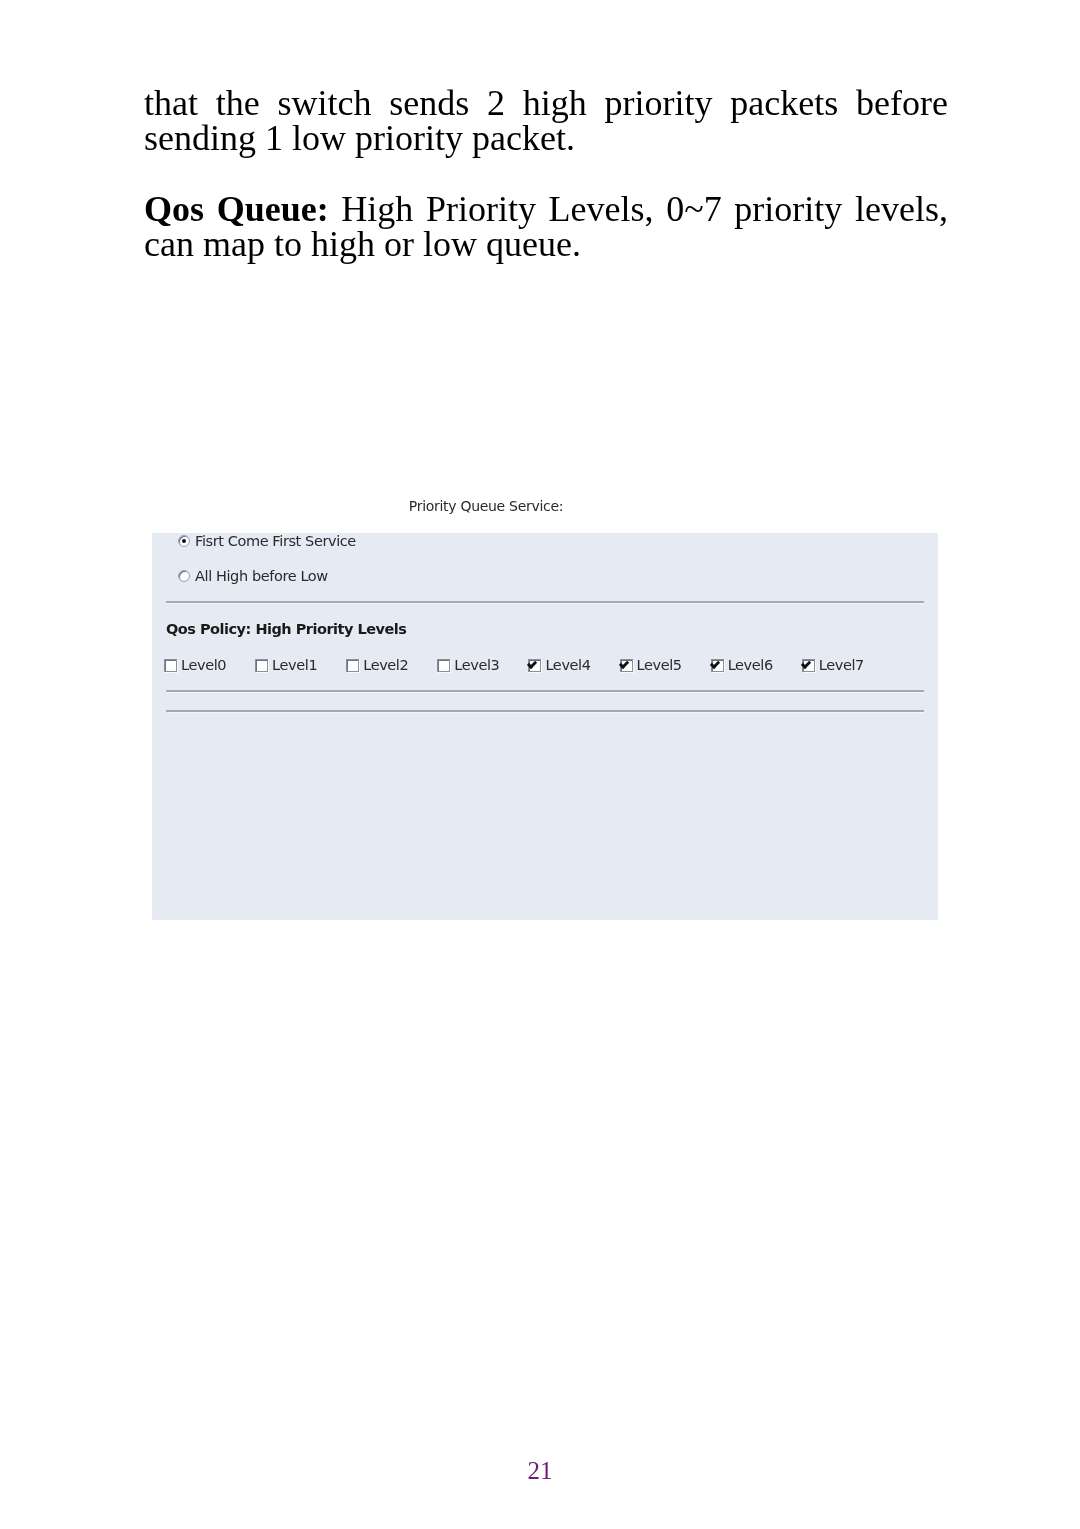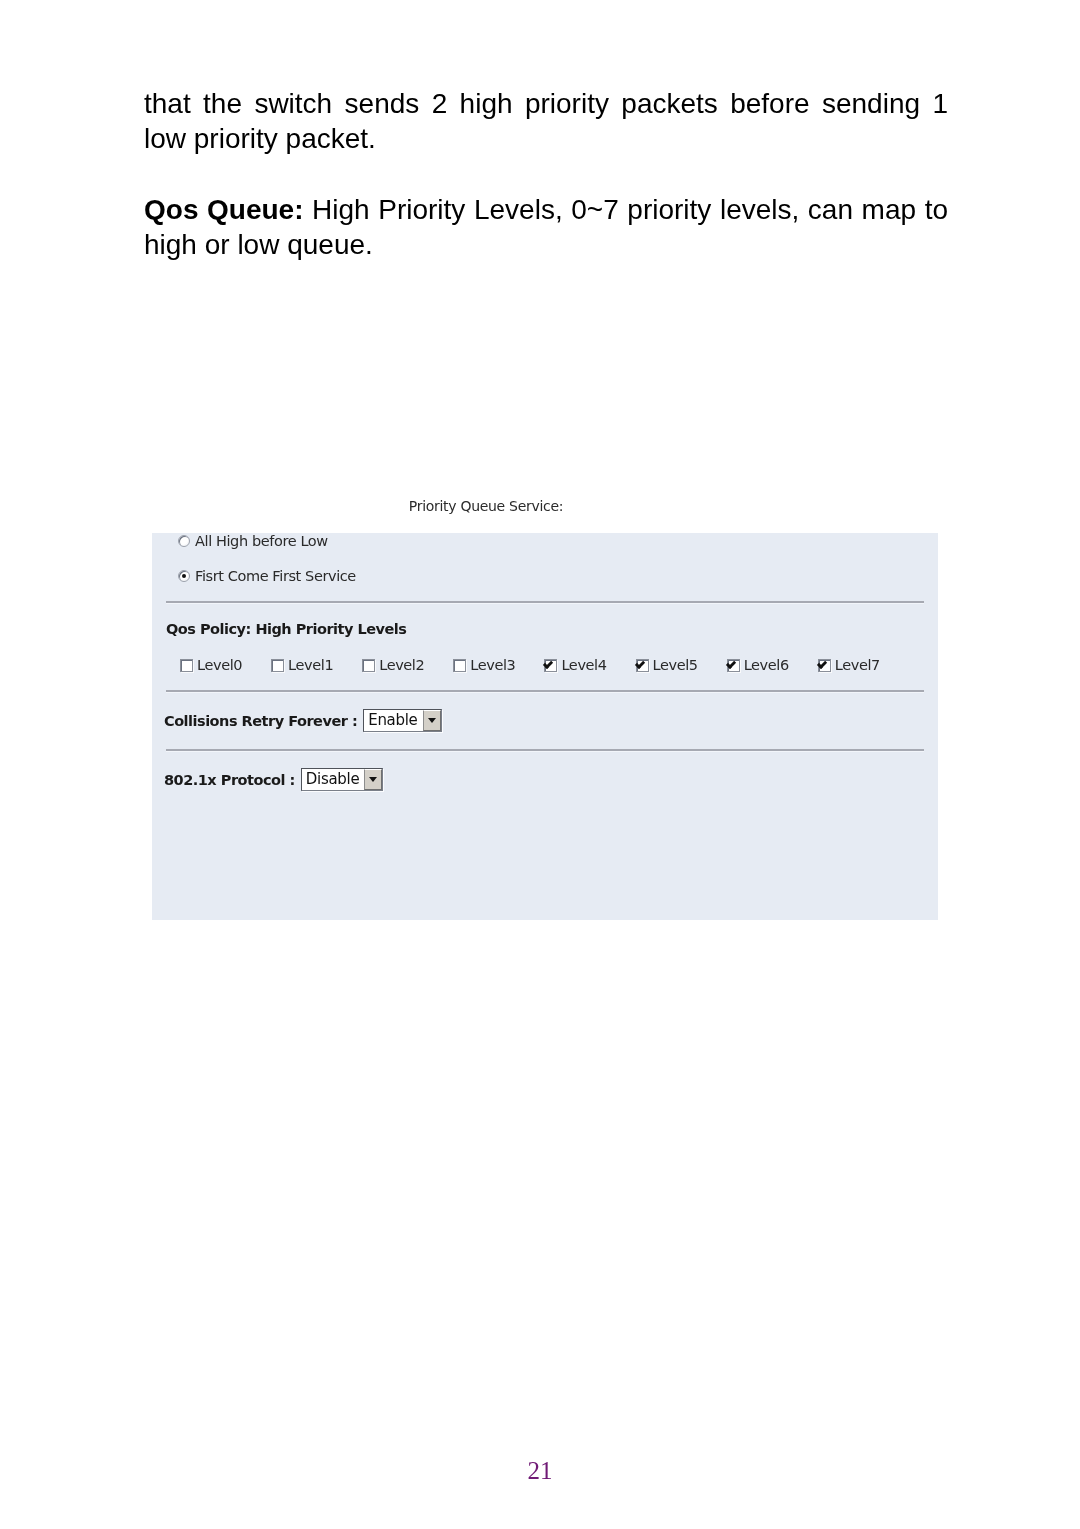--- a/index.html
+++ b/index.html
@@ -19,24 +19,24 @@
   
   .doc-body {
     position: absolute;
     left: 144px;
     top: 86px;
     width: 804px;
   }
   .para {
     text-align: justify;
     text-justify: inter-word;
-    font-size: 28px;
+    font-size: 36px;
     line-height: 35px;
     margin: 0 0 36px 0;
-    font-family: Liberation Sans, sans-serif;
+    font-family: Liberation Serif, serif;
   }
   .para:last-child { margin-bottom: 0; }
   .para b {
     font-weight: bold;
   }
 
   
   .shot-wrap {
     position: absolute;
     left: 152px;
@@ -202,21 +202,21 @@
   .hr {
     height: 2px;
     background: #a6a9b2;
     border-bottom: 1px solid #f2f5fa;
     margin: 17px 14px 0 14px;
   }
 
   .levels-row {
     display: flex;
     align-items: center;
-    padding-left: 24px;
+    padding-left: 8px;
     margin-top: 18px;
     gap: 25px;
   }
   .levels-row .lv {
     display: flex;
     align-items: center;
     font-family: "DejaVu Sans", sans-serif;
     font-size: 14.5px;
     color: #2a2a2a;
     letter-spacing: -0.4px;
@@ -260,27 +260,27 @@
 
 <div class="shot-wrap">
 
   <div class="shot-caption">Priority Queue Service:</div>
 
   <div class="panel">
 
     <div class="sec">
 
       <div class="opt-row">
+        <span class="radio on"></span>
+        <span class="lbl">Fisrt Come First Service</span>
+      </div>
+
+      <div class="opt-row">
         <span class="radio"></span>
         <span class="lbl">All High before Low</span>
-      </div>
-
-      <div class="opt-row">
-        <span class="radio on"></span>
-        <span class="lbl">Fisrt Come First Service</span>
       </div>
 
     </div>
 
     <div class="hr"></div>
 
     <div class="sec">
       <div class="sec-title">Qos Policy: High Priority Levels</div>
     </div>
     <div class="levels-row">
@@ -313,38 +313,20 @@
         <span>Level6</span>
       </label>
       <label class="lv">
         <span class="cbox on"></span>
         <span>Level7</span>
       </label>
     </div>
 
     <div class="hr"></div>
 
-    <div class="inline-field">
-      <span class="fld-label">Collisions Retry Forever :</span>
-      <span class="tselect">
-        <span class="val">Enable</span>
-        <span class="arrowbtn">
-            <i></i>
-          </span>
-      </span>
-    </div>
 
     <div class="hr"></div>
 
-    <div class="inline-field">
-      <span class="fld-label">802.1x Protocol :</span>
-      <span class="tselect">
-        <span class="val">Disable</span>
-        <span class="arrowbtn">
-            <i></i>
-          </span>
-      </span>
-    </div>
 
   </div>
 </div>
 
 <div class="page-num">21</div>
 
 </body></html>

